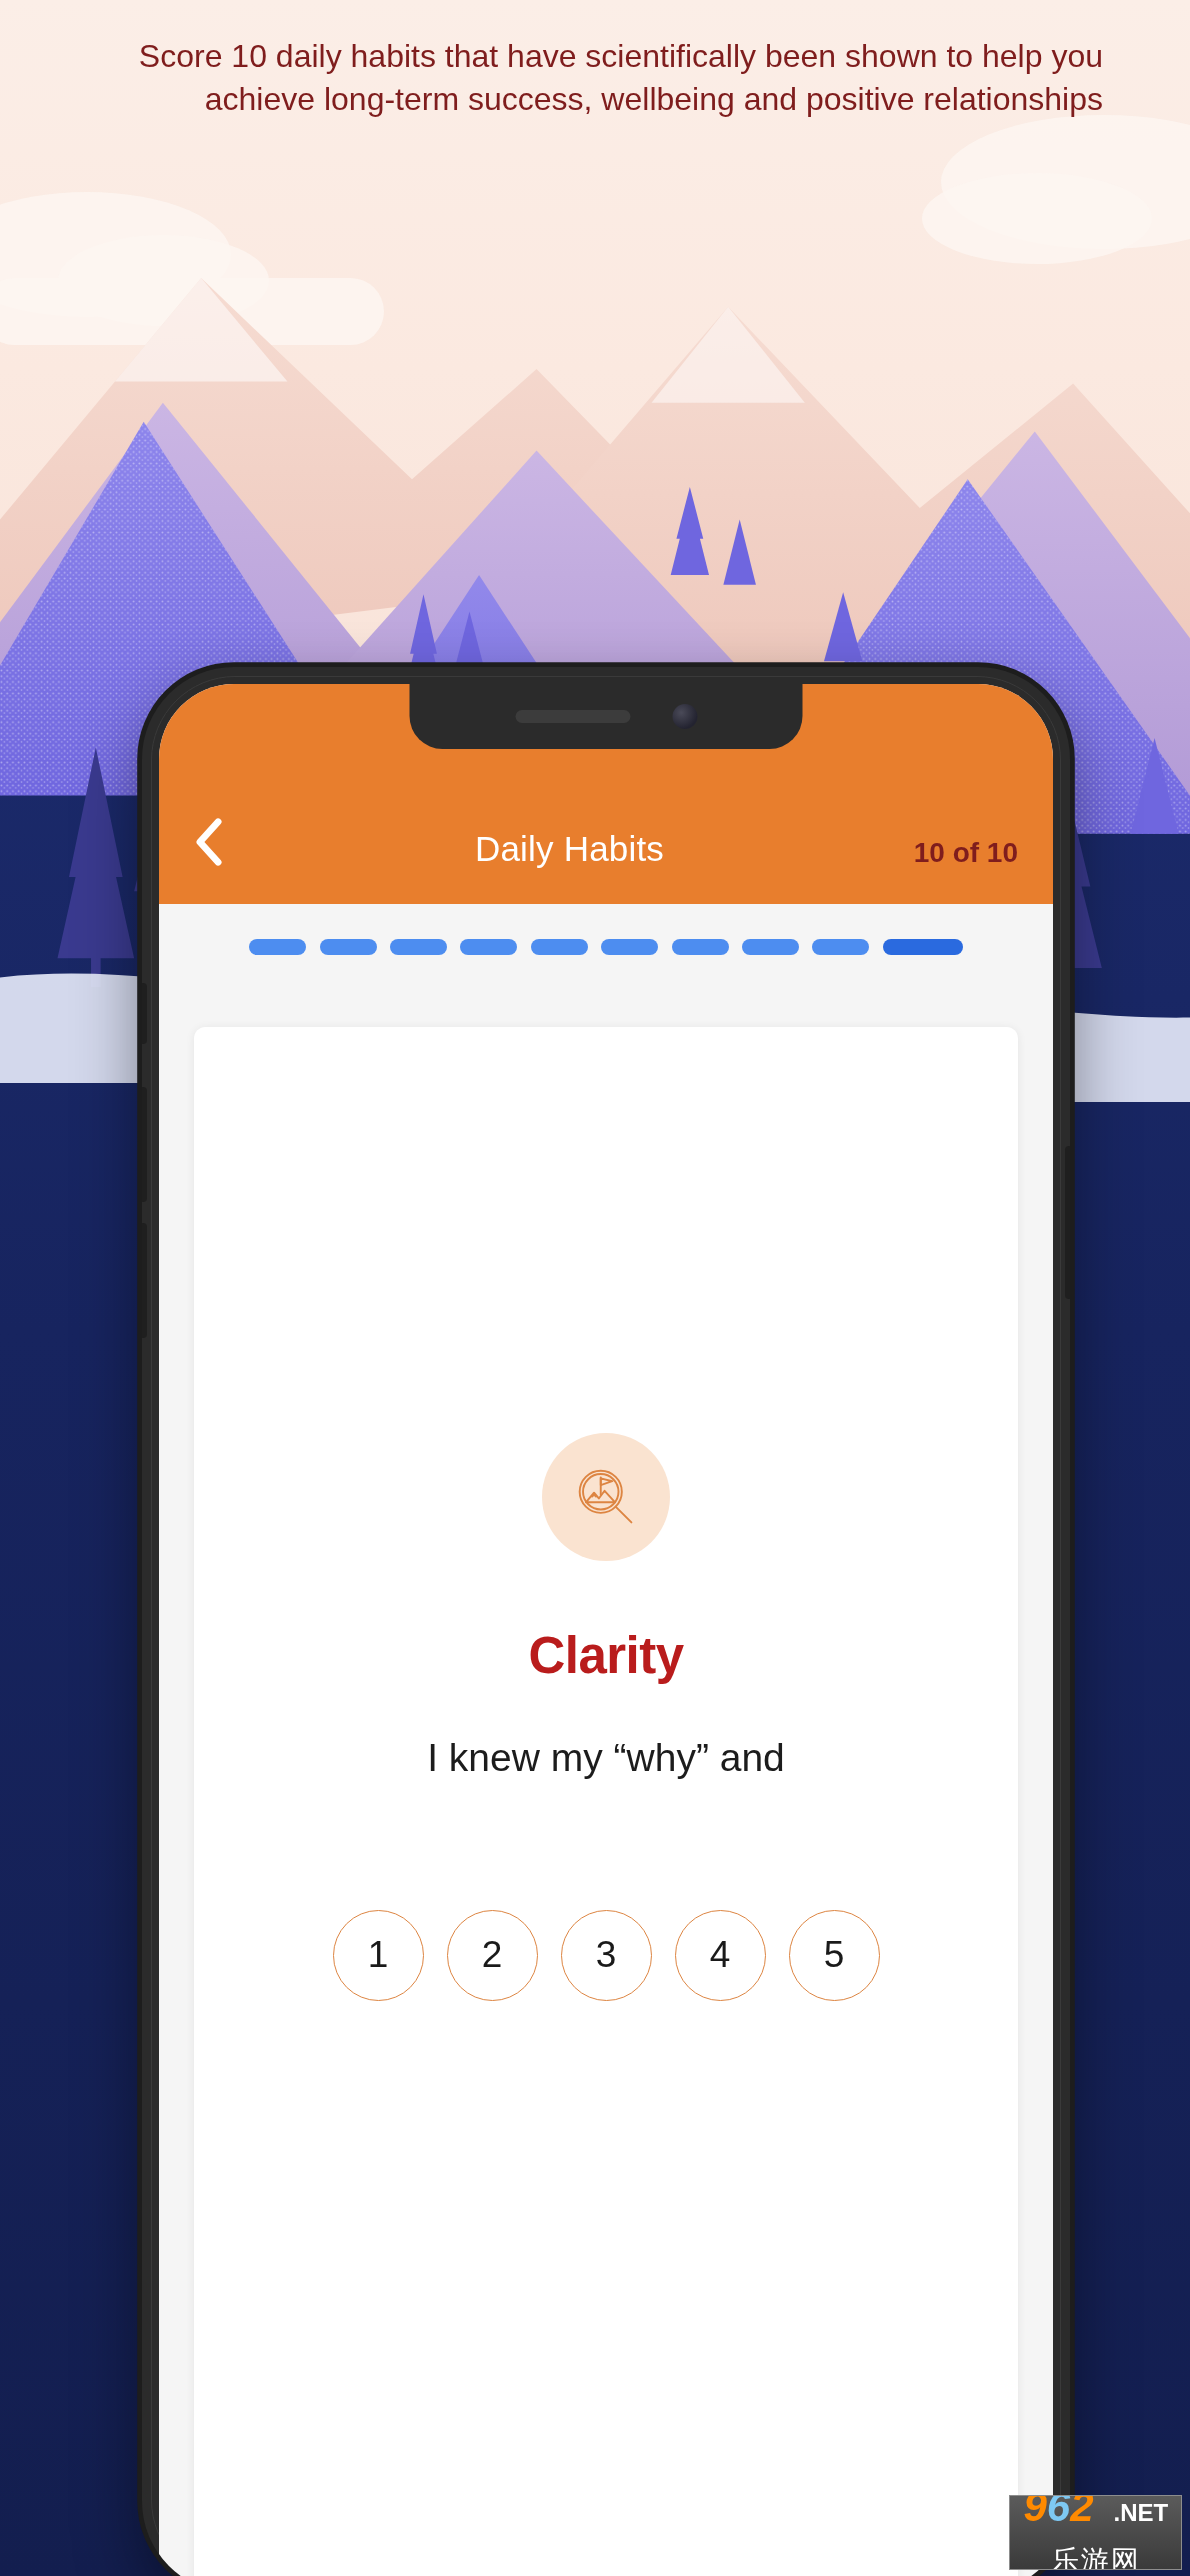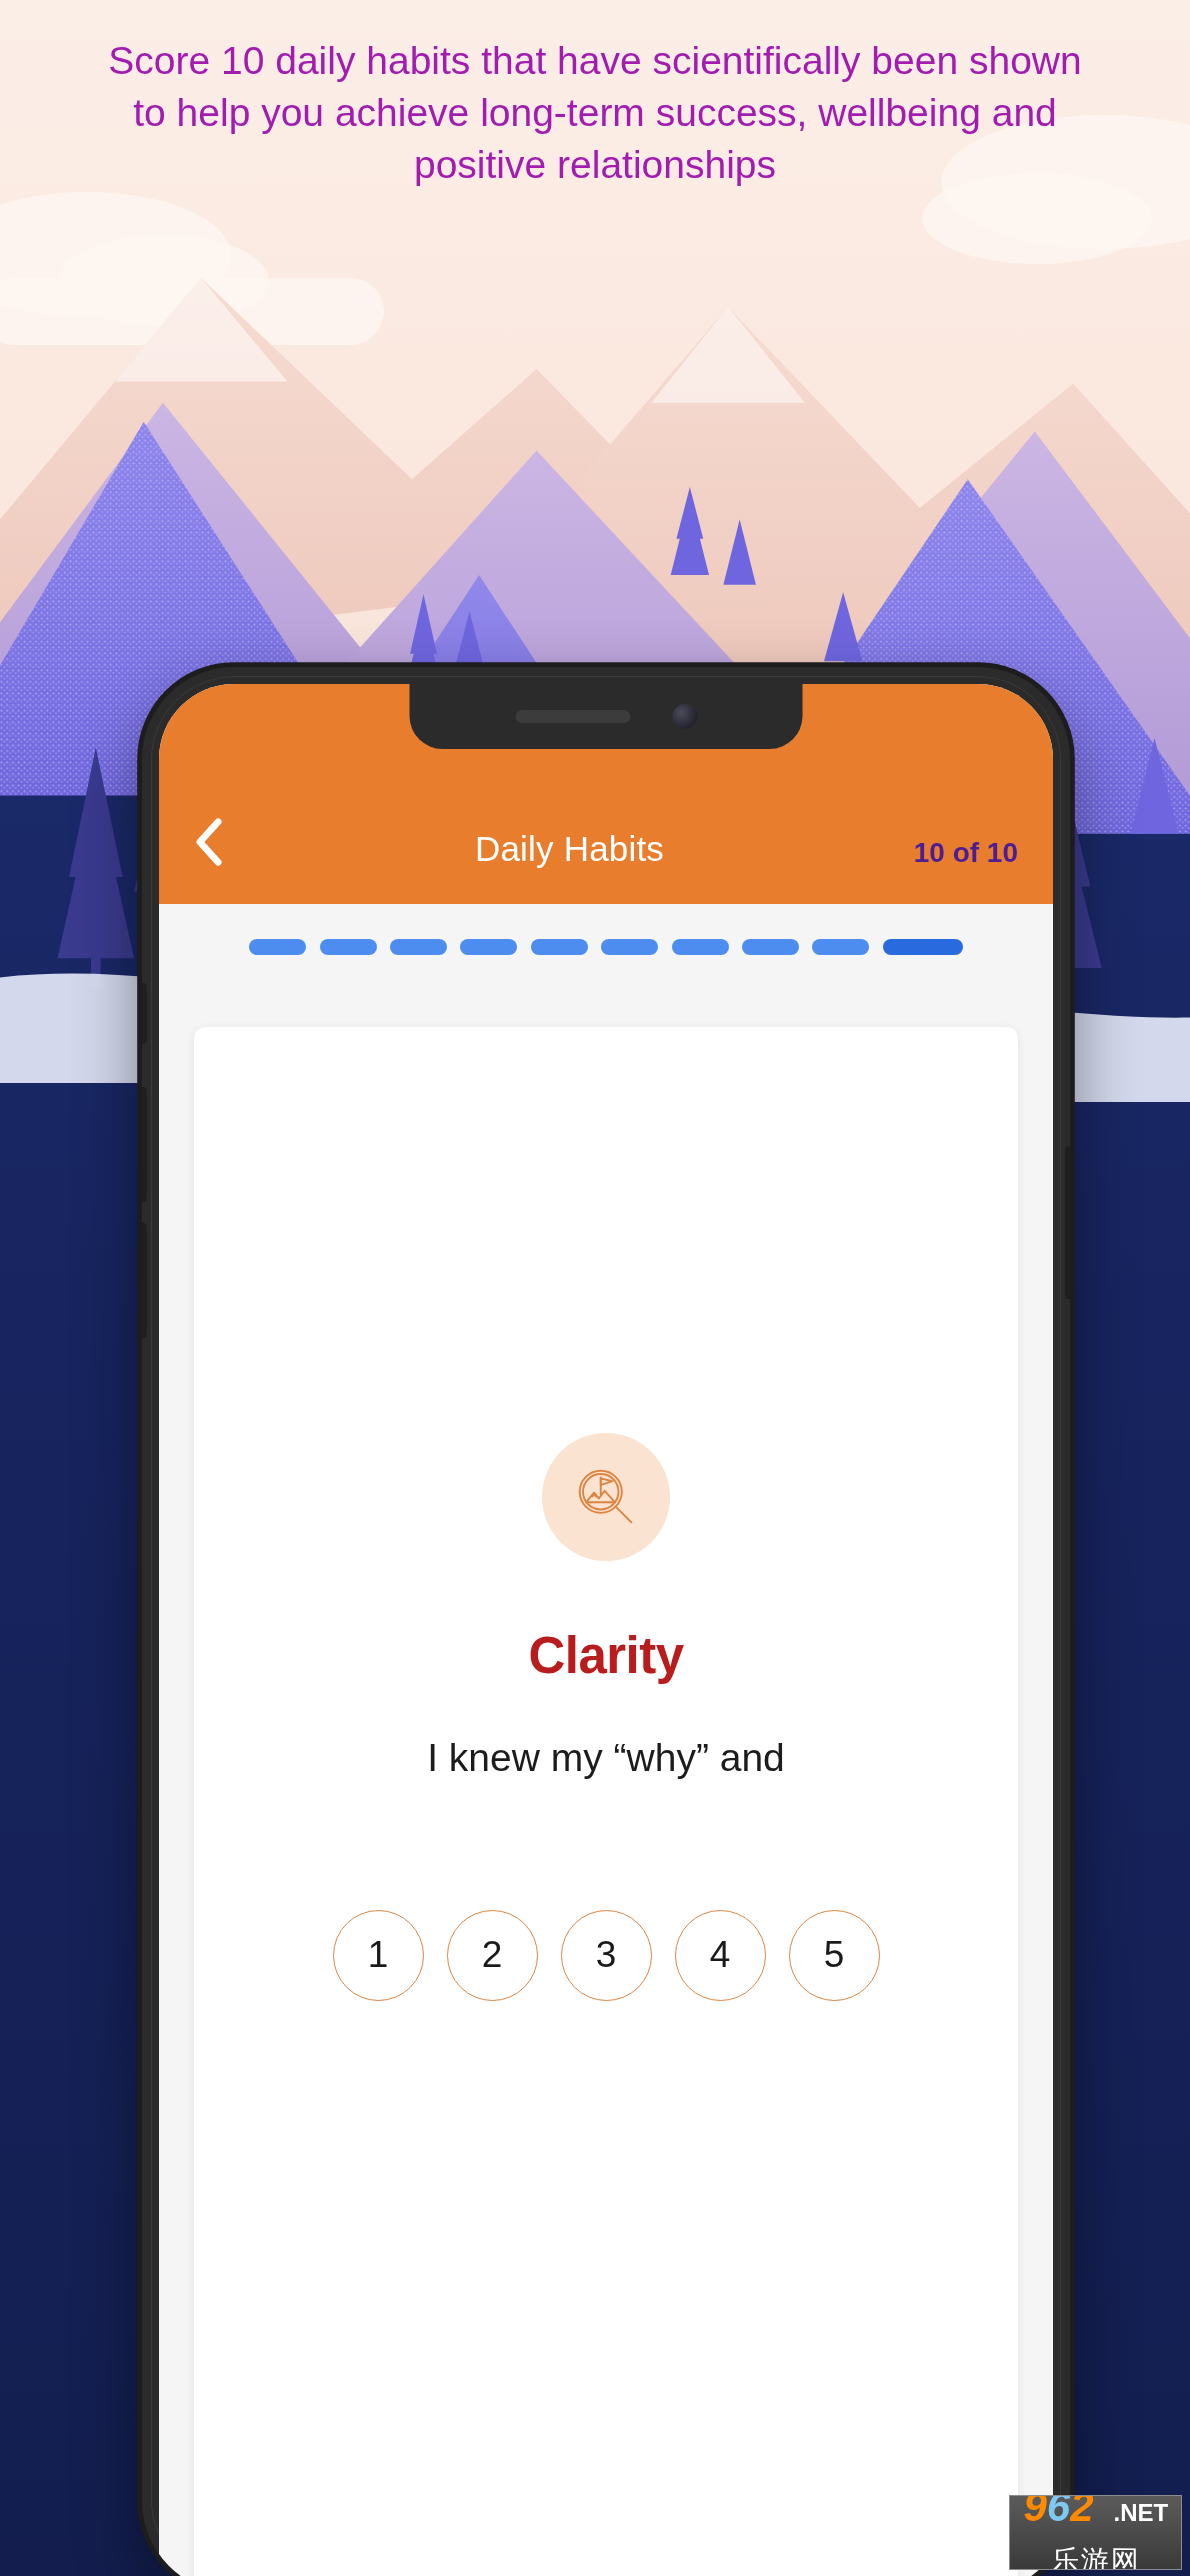--- a/index.html
+++ b/index.html
@@ -86,21 +86,21 @@
   }
   .back-chevron {
     width:54px; height:54px; display:flex; align-items:center; justify-content:center;
     cursor:pointer; flex:0 0 auto;
   }
   .appbar-title {
     flex:1; text-align:center; color:#fff;
     font-size:35px; font-weight:400; letter-spacing:0.2px;
   }
   .appbar-count {
-    flex:0 0 auto; color:#4c1d95; font-size:28px; font-weight:700;
+    flex:0 0 auto; color:#7f1d1d; font-size:28px; font-weight:700;
     min-width:115px; text-align:right;
   }
 
   .progress {
     position:absolute; left:0; top:220px; width:100%;
     display:flex; align-items:center; justify-content:center;
     gap:13.4px; padding:35px 0 29px 0;
   }
   .seg { height:16.3px; border-radius:8.6px; background:#4d8df0; }
   .seg.w  { width:57px; }
@@ -134,21 +134,21 @@
     cursor:pointer;
   }
 
   
   #page-head { position:absolute; left:0; top:0; width:1190px; text-align:center; z-index:3; }
   .page-title {
     margin-top:94px; font-size:89px; font-weight:400; color:#221f1f; letter-spacing:-1px;
   }
   .page-sub {
     margin:35px auto 0 auto; width:1016px;
-    font-size:39px; line-height:1.33; color:#a21caf; font-weight:400;
+    font-size:32px; line-height:1.33; color:#7f1d1d; font-weight:400;text-align:right;
   }
 
   
   #watermark {
     position:absolute; right:7.7px; bottom:5.8px; z-index:20;
     width:173px; height:75px;
     background:linear-gradient(180deg,#5b5b5b 0%,#3a3a3a 100%);
     border:1px solid #8d8d8d;
     display:flex; flex-direction:column; align-items:center; justify-content:center;
     overflow:hidden;

